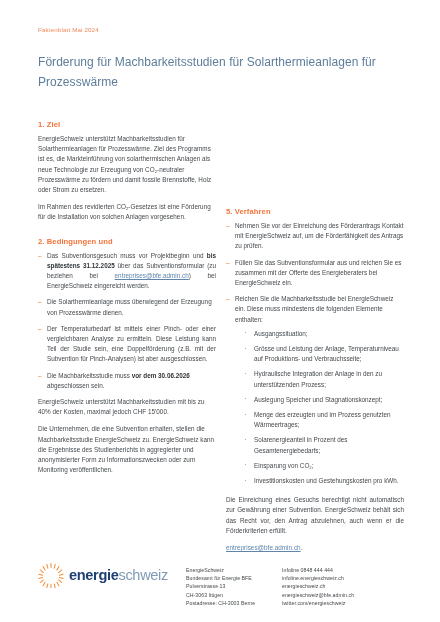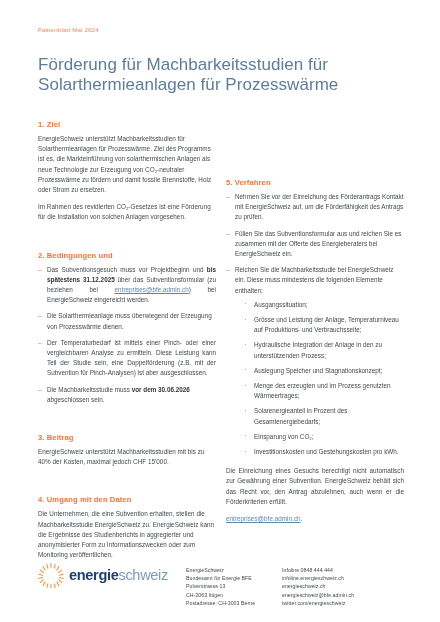--- a/index.html
+++ b/index.html
@@ -30,21 +30,21 @@
     top: 26px;
     font-size: 6.2px;
     letter-spacing: 0.15px;
     color: #f08a5d;
   }
   .doc-title {
     position: absolute;
     left: 38px;
     top: 44px;
     width: 370px;
-    font-size: 17px;
+    font-size: 12px;
     line-height: 20px;
     font-weight: 400;
     color: #5d7d9a;
     letter-spacing: 0.05px;
   }
 
   
   .columns {
     position: absolute;
     left: 0;
@@ -63,21 +63,21 @@
 
   
   h2.section-head {
     font-size: 7.6px;
     line-height: 11px;
     font-weight: 700;
     color: #f4743b;
     margin: 0 0 4px 0;
     letter-spacing: 0.1px;
   }
-  h2.section-head.gap-top { margin-top: 27px; }
+  h2.section-head.gap-top { margin-top: 13px; }
   h2.section-head .indent2 {
     display: block;
     padding-left: 9px;
   }
   p.body-text {
     font-size: 6.35px;
     line-height: 10.2px;
     margin: 0 0 7px 0;
     color: #44494d;
     letter-spacing: 0.02px;
@@ -218,31 +218,29 @@
 
       <h2 class="section-head gap-top"><span>2. Bedingungen und</span></h2>
 
       <ul class="dash-list">
         <li class="justify"><span>Das Subventionsgesuch muss vor Projektbeginn und </span><span class="bold">bis spätestens 31.12.2025</span><span> über das Subventionsformular (zu beziehen bei </span><a class="inline-link" href="#">entreprises@bfe.admin.ch</a><span>) bei EnergieSchweiz eingereicht werden.</span></li>
         <li>Die Solarthermieanlage muss überwiegend der Erzeugung von Prozesswärme dienen.</li>
         <li class="justify">Der Temperaturbedarf ist mittels einer Pinch- oder einer vergleichbaren Analyse zu ermitteln. Diese Leistung kann Teil der Studie sein, eine Doppelförderung (z.B. mit der Subvention für Pinch-Analysen) ist aber ausgeschlossen.</li>
         <li><span>Die Machbarkeitsstudie muss </span><span class="bold">vor dem 30.06.2026</span><span> abgeschlossen sein.</span></li>
       </ul>
 
-      <h2 class="section-head gap-top">3. Beitrag</h2>
       <p class="body-text">EnergieSchweiz unterstützt Machbarkeitsstudien mit bis zu 40% der Kosten, maximal jedoch CHF 15'000.</p>
 
-      <h2 class="section-head gap-top">4. Umgang mit den Daten</h2>
       <p class="body-text last">Die Unternehmen, die eine Subvention erhalten, stellen die Machbarkeitsstudie EnergieSchweiz zu. EnergieSchweiz kann die Ergebnisse des Studienberichts in aggregierter und anonymisierter Form zu Informationszwecken oder zum Monitoring veröffentlichen.</p>
 
     </div>
 
     <div class="col col-right">
 
-      <h2 class="section-head gap-top" style="margin-top:58px">5. Verfahren</h2>
+      <h2 class="section-head gap-top" style="margin-top:87px">5. Verfahren</h2>
 
       <ul class="dash-list">
         <li>Nehmen Sie vor der Einreichung des Förderantrags Kontakt mit EnergieSchweiz auf, um die Förderfähigkeit des Antrags zu prüfen.</li>
         <li>Füllen Sie das Subventionsformular aus und reichen Sie es zusammen mit der Offerte des Energieberaters bei EnergieSchweiz ein.</li>
         <li>
           <span>Reichen Sie die Machbarkeitsstudie bei EnergieSchweiz ein. Diese muss mindestens die folgenden Elemente enthalten:</span>
           <ul class="dot-list">
             <li>Ausgangssituation;</li>
             <li>Grösse und Leistung der Anlage, Temperaturniveau auf Produktions- und Verbrauchsseite;</li>
             <li>Hydraulische Integration der Anlage in den zu unterstützenden Prozess;</li>

